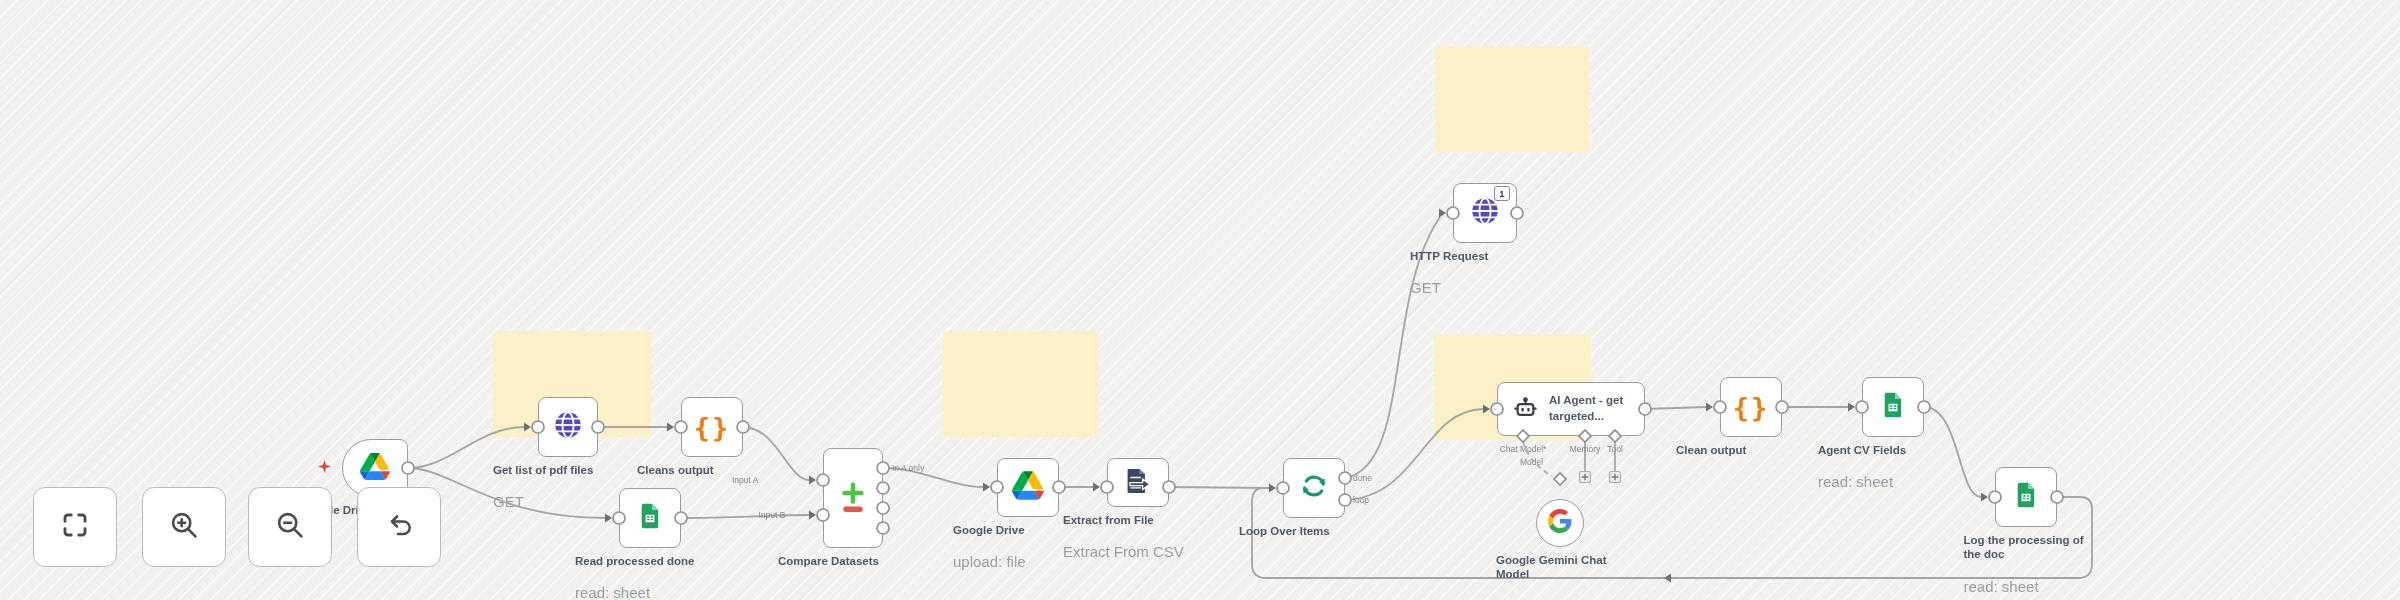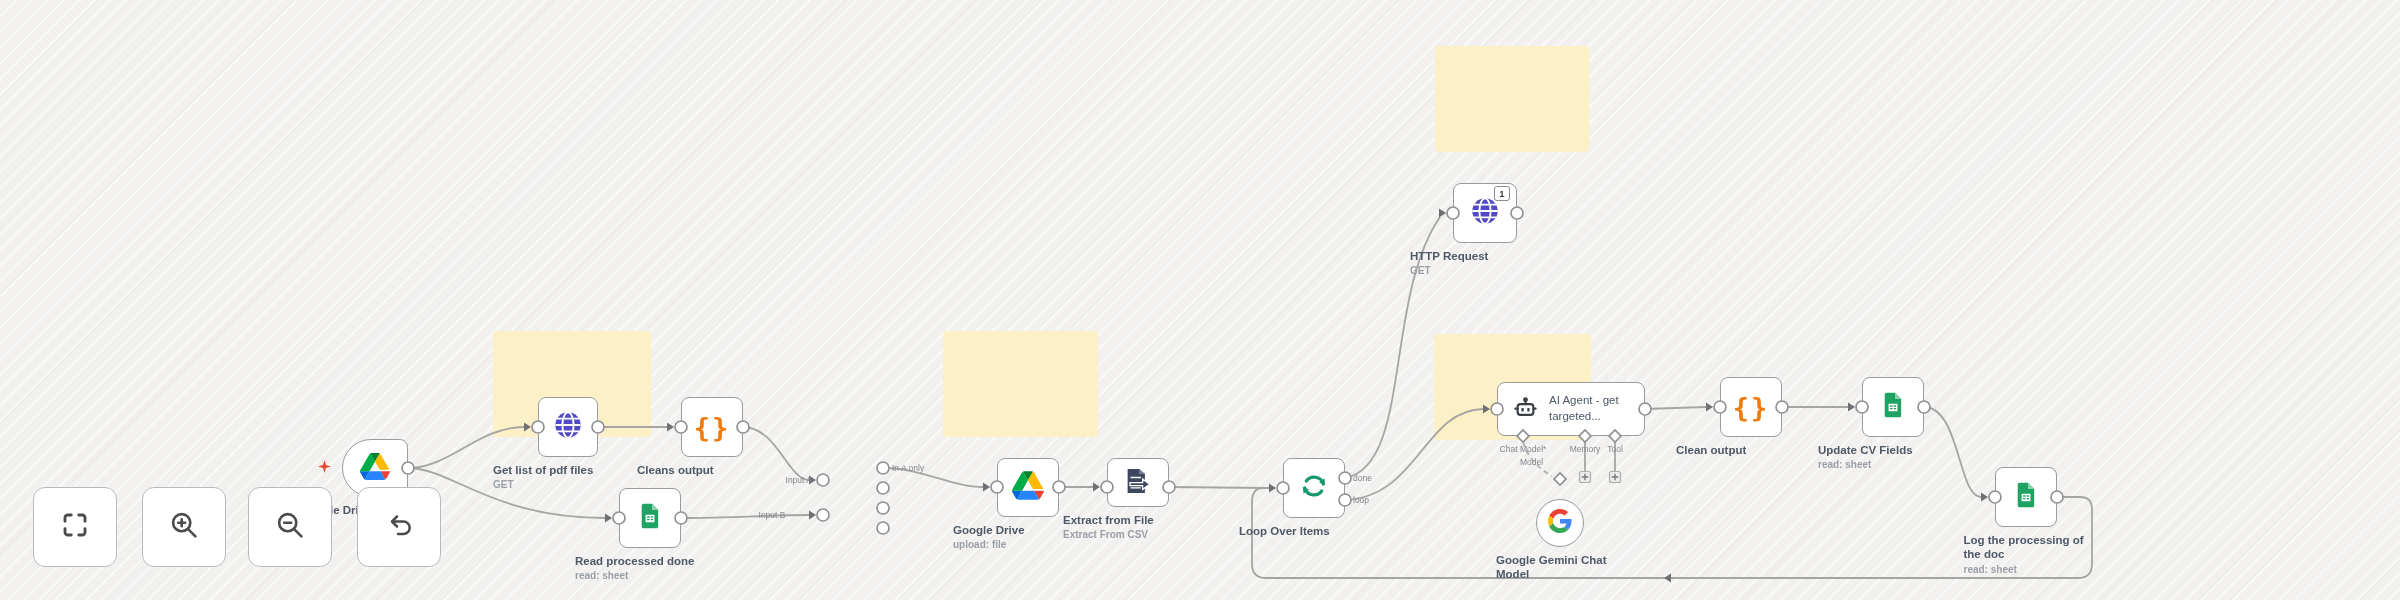--- a/index.html
+++ b/index.html
@@ -13,23 +13,23 @@
   }
   .sticky{position:absolute;background:#fbf0c6;border-radius:4px;z-index:1;}
   svg.layer{position:absolute;left:0;top:0;z-index:2;pointer-events:none;}
   svg.toplayer{z-index:4;}
   .node{position:absolute;background:#fff;border:1.7px solid #999b9d;border-radius:8px;
         box-sizing:border-box;display:flex;align-items:center;justify-content:center;z-index:3;}
   .node.trigger{border-radius:32px 9px 9px 32px;}
   .node.circle{border-radius:50%;}
   .nlabel{position:absolute;top:calc(100% + 7px);left:50%;transform:translateX(-50%);
           width:150px;font-size:11.5px;font-weight:700;color:#4e5867;line-height:1.25;}
-  .nsub{display:block;font-size:10px;font-weight:700;color:#9a9ea6;margin-top:2px;}
+  .nsub{display:block;font-size:15px;font-weight:400;color:#9a9ea6;margin-top:16px;}
   .braces{font-family:"DejaVu Sans Mono",monospace;font-size:27px;font-weight:700;color:#ef7b0e;letter-spacing:2px;}
-  .agent-text{font-size:11.5px;font-weight:400;color:#4e5867;line-height:1.35;width:88px;margin-left:10px;}
+  .agent-text{font-size:11.5px;font-weight:700;color:#4e5867;line-height:1.35;width:88px;margin-left:10px;}
   .badge{position:absolute;left:1494px;top:186px;width:14px;height:13px;z-index:4;background:#fff;
          border:1.2px solid #8a8a88;border-radius:3px;font-size:9.5px;font-weight:700;color:#3c3c3c;
          display:flex;align-items:center;justify-content:center;}
   .portlabel{position:absolute;z-index:4;font-size:8.5px;color:#82868e;}
   .ctrl{position:absolute;width:82px;height:78px;background:#fff;border:1.6px solid #b9babc;
         border-radius:12px;display:flex;align-items:center;justify-content:center;z-index:50;}
   .star{position:absolute;left:318px;top:459px;z-index:3;}
   .compare-icon{display:flex;flex-direction:column;align-items:center;}
 </style>
 </head>
@@ -106,20 +106,31 @@
     <span>
       <svg width="28" height="28" viewBox="0 0 24 24">
           <path d="M6.5 1.5h7.2L19 6.8v14.2c0 .9-.7 1.6-1.6 1.6H6.5c-.9 0-1.6-.7-1.6-1.6V3.1c0-.9.7-1.6 1.6-1.6z" fill="#1ea362"></path>
           <path d="M13.7 1.5 19 6.8h-5.3z" fill="#8ed1b1"></path>
           <path fill="#fff" d="M8.2 11h7.6v6.4H8.2zm1.3 1.3v1.1h2.1v-1.1zm3.1 0v1.1h2v-1.1zm-3.1 2.3v1.1h2.1v-1.1zm3.1 0v1.1h2v-1.1z"></path>
         </svg>
     </span>
     <div class="nlabel"><span>Read processed done</span><span class="nsub">read: sheet</span></div>
   </div>
 
+  <div class="node" style="left:823px;top:448px;width:60px;height:100px">
+    <span class="compare-icon">
+      <svg width="34" height="38" viewBox="0 0 24 27">
+          <g stroke-linecap="round">
+            <path d="M12 4v12M6 10h12" stroke="#49c542" stroke-width="3.2"></path>
+            <path d="M7 21.5h10" stroke="#e2574c" stroke-width="3.8"></path>
+          </g>
+        </svg>
+    </span>
+    <div class="nlabel">Compare Datasets</div>
+  </div>
 
   <div class="node" style="left:997px;top:458px;width:62px;height:59px">
     <span>
       <svg width="32" height="29" viewBox="0 0 87.3 78">
           <path fill="#0066da" d="m6.6 66.85 3.85 6.65c.8 1.4 1.95 2.5 3.3 3.3l13.75-23.8h-27.5c0 1.55.4 3.1 1.2 4.5z"></path>
           <path fill="#00ac47" d="m43.65 25-13.75-23.8c-1.35.8-2.5 1.9-3.3 3.3l-25.4 44a9.06 9.06 0 0 0-1.2 4.5h27.5z"></path>
           <path fill="#ea4335" d="m73.55 76.8c1.35-.8 2.5-1.9 3.3-3.3l1.6-2.75 7.65-13.25c.8-1.4 1.2-2.95 1.2-4.5h-27.5l5.85 11.5z"></path>
           <path fill="#00832d" d="m43.65 25 13.75-23.8c-1.35-.8-2.9-1.2-4.5-1.2h-18.5c-1.6 0-3.15.45-4.5 1.2z"></path>
           <path fill="#2684fc" d="m59.8 53h-32.3l-13.75 23.8c1.35.8 2.9 1.2 4.5 1.2h50.8c1.6 0 3.15-.45 4.5-1.2z"></path>
           <path fill="#ffba00" d="m73.4 26.5-12.7-22c-.8-1.4-1.95-2.5-3.3-3.3l-13.75 23.8 13.75 23.8h27.45c0-1.55-.4-3.1-1.2-4.5z"></path>
@@ -202,21 +213,21 @@
   </div>
 
   <div class="node" style="left:1862px;top:377px;width:62px;height:60px">
     <span>
       <svg width="28" height="28" viewBox="0 0 24 24">
           <path d="M6.5 1.5h7.2L19 6.8v14.2c0 .9-.7 1.6-1.6 1.6H6.5c-.9 0-1.6-.7-1.6-1.6V3.1c0-.9.7-1.6 1.6-1.6z" fill="#1ea362"></path>
           <path d="M13.7 1.5 19 6.8h-5.3z" fill="#8ed1b1"></path>
           <path fill="#fff" d="M8.2 11h7.6v6.4H8.2zm1.3 1.3v1.1h2.1v-1.1zm3.1 0v1.1h2v-1.1zm-3.1 2.3v1.1h2.1v-1.1zm3.1 0v1.1h2v-1.1z"></path>
         </svg>
     </span>
-    <div class="nlabel"><span>Update CV Fields</span><span class="nsub">read: sheet</span></div>
+    <div class="nlabel"><span>Agent CV Fields</span><span class="nsub">read: sheet</span></div>
   </div>
 
   <div class="node" style="left:1995px;top:467px;width:62px;height:60px">
     <span>
       <svg width="28" height="28" viewBox="0 0 24 24">
           <path d="M6.5 1.5h7.2L19 6.8v14.2c0 .9-.7 1.6-1.6 1.6H6.5c-.9 0-1.6-.7-1.6-1.6V3.1c0-.9.7-1.6 1.6-1.6z" fill="#1ea362"></path>
           <path d="M13.7 1.5 19 6.8h-5.3z" fill="#8ed1b1"></path>
           <path fill="#fff" d="M8.2 11h7.6v6.4H8.2zm1.3 1.3v1.1h2.1v-1.1zm3.1 0v1.1h2v-1.1zm-3.1 2.3v1.1h2.1v-1.1zm3.1 0v1.1h2v-1.1z"></path>
         </svg>
     </span>
@@ -279,21 +290,21 @@
       <polygon points="1269,483.5 1276,488 1269,492.5"></polygon>
       <polygon points="1439,208.5 1446,213 1439,217.5"></polygon>
       <polygon points="1483,404.5 1490,409 1483,413.5"></polygon>
       <polygon points="1706,402.5 1713,407 1706,411.5"></polygon>
       <polygon points="1848,402.5 1855,407 1848,411.5"></polygon>
       <polygon points="1981,492.5 1988,497 1981,501.5"></polygon>
       <polygon points="1664,578 1671,573.5 1671,582.5"></polygon>
     </g>
   </svg>
 
-  <span class="portlabel" style="left:732px;top:475px;width:80px;text-align:right">Input A</span>
+  <span class="portlabel" style="left:732px;top:475px;width:80px;text-align:left">Input A</span>
   <span class="portlabel" style="left:732px;top:510px;width:80px;text-align:center">Input B</span>
   <span class="portlabel" style="left:892px;top:463px">In A only</span>
   <span class="portlabel" style="left:1353px;top:473px">done</span>
   <span class="portlabel" style="left:1353px;top:495px">loop</span>
   <span class="portlabel" style="left:1473px;top:444px;width:100px;text-align:center">Chat Model*</span>
   <span class="portlabel" style="left:1551px;top:444px;width:68px;text-align:center">Memory</span>
   <span class="portlabel" style="left:1593px;top:444px;width:44px;text-align:center">Tool</span>
   <span class="portlabel" style="left:1520px;top:457px;width:80px;text-align:left">Model</span>
 
   <div class="ctrl" style="left:33px;top:487px">

